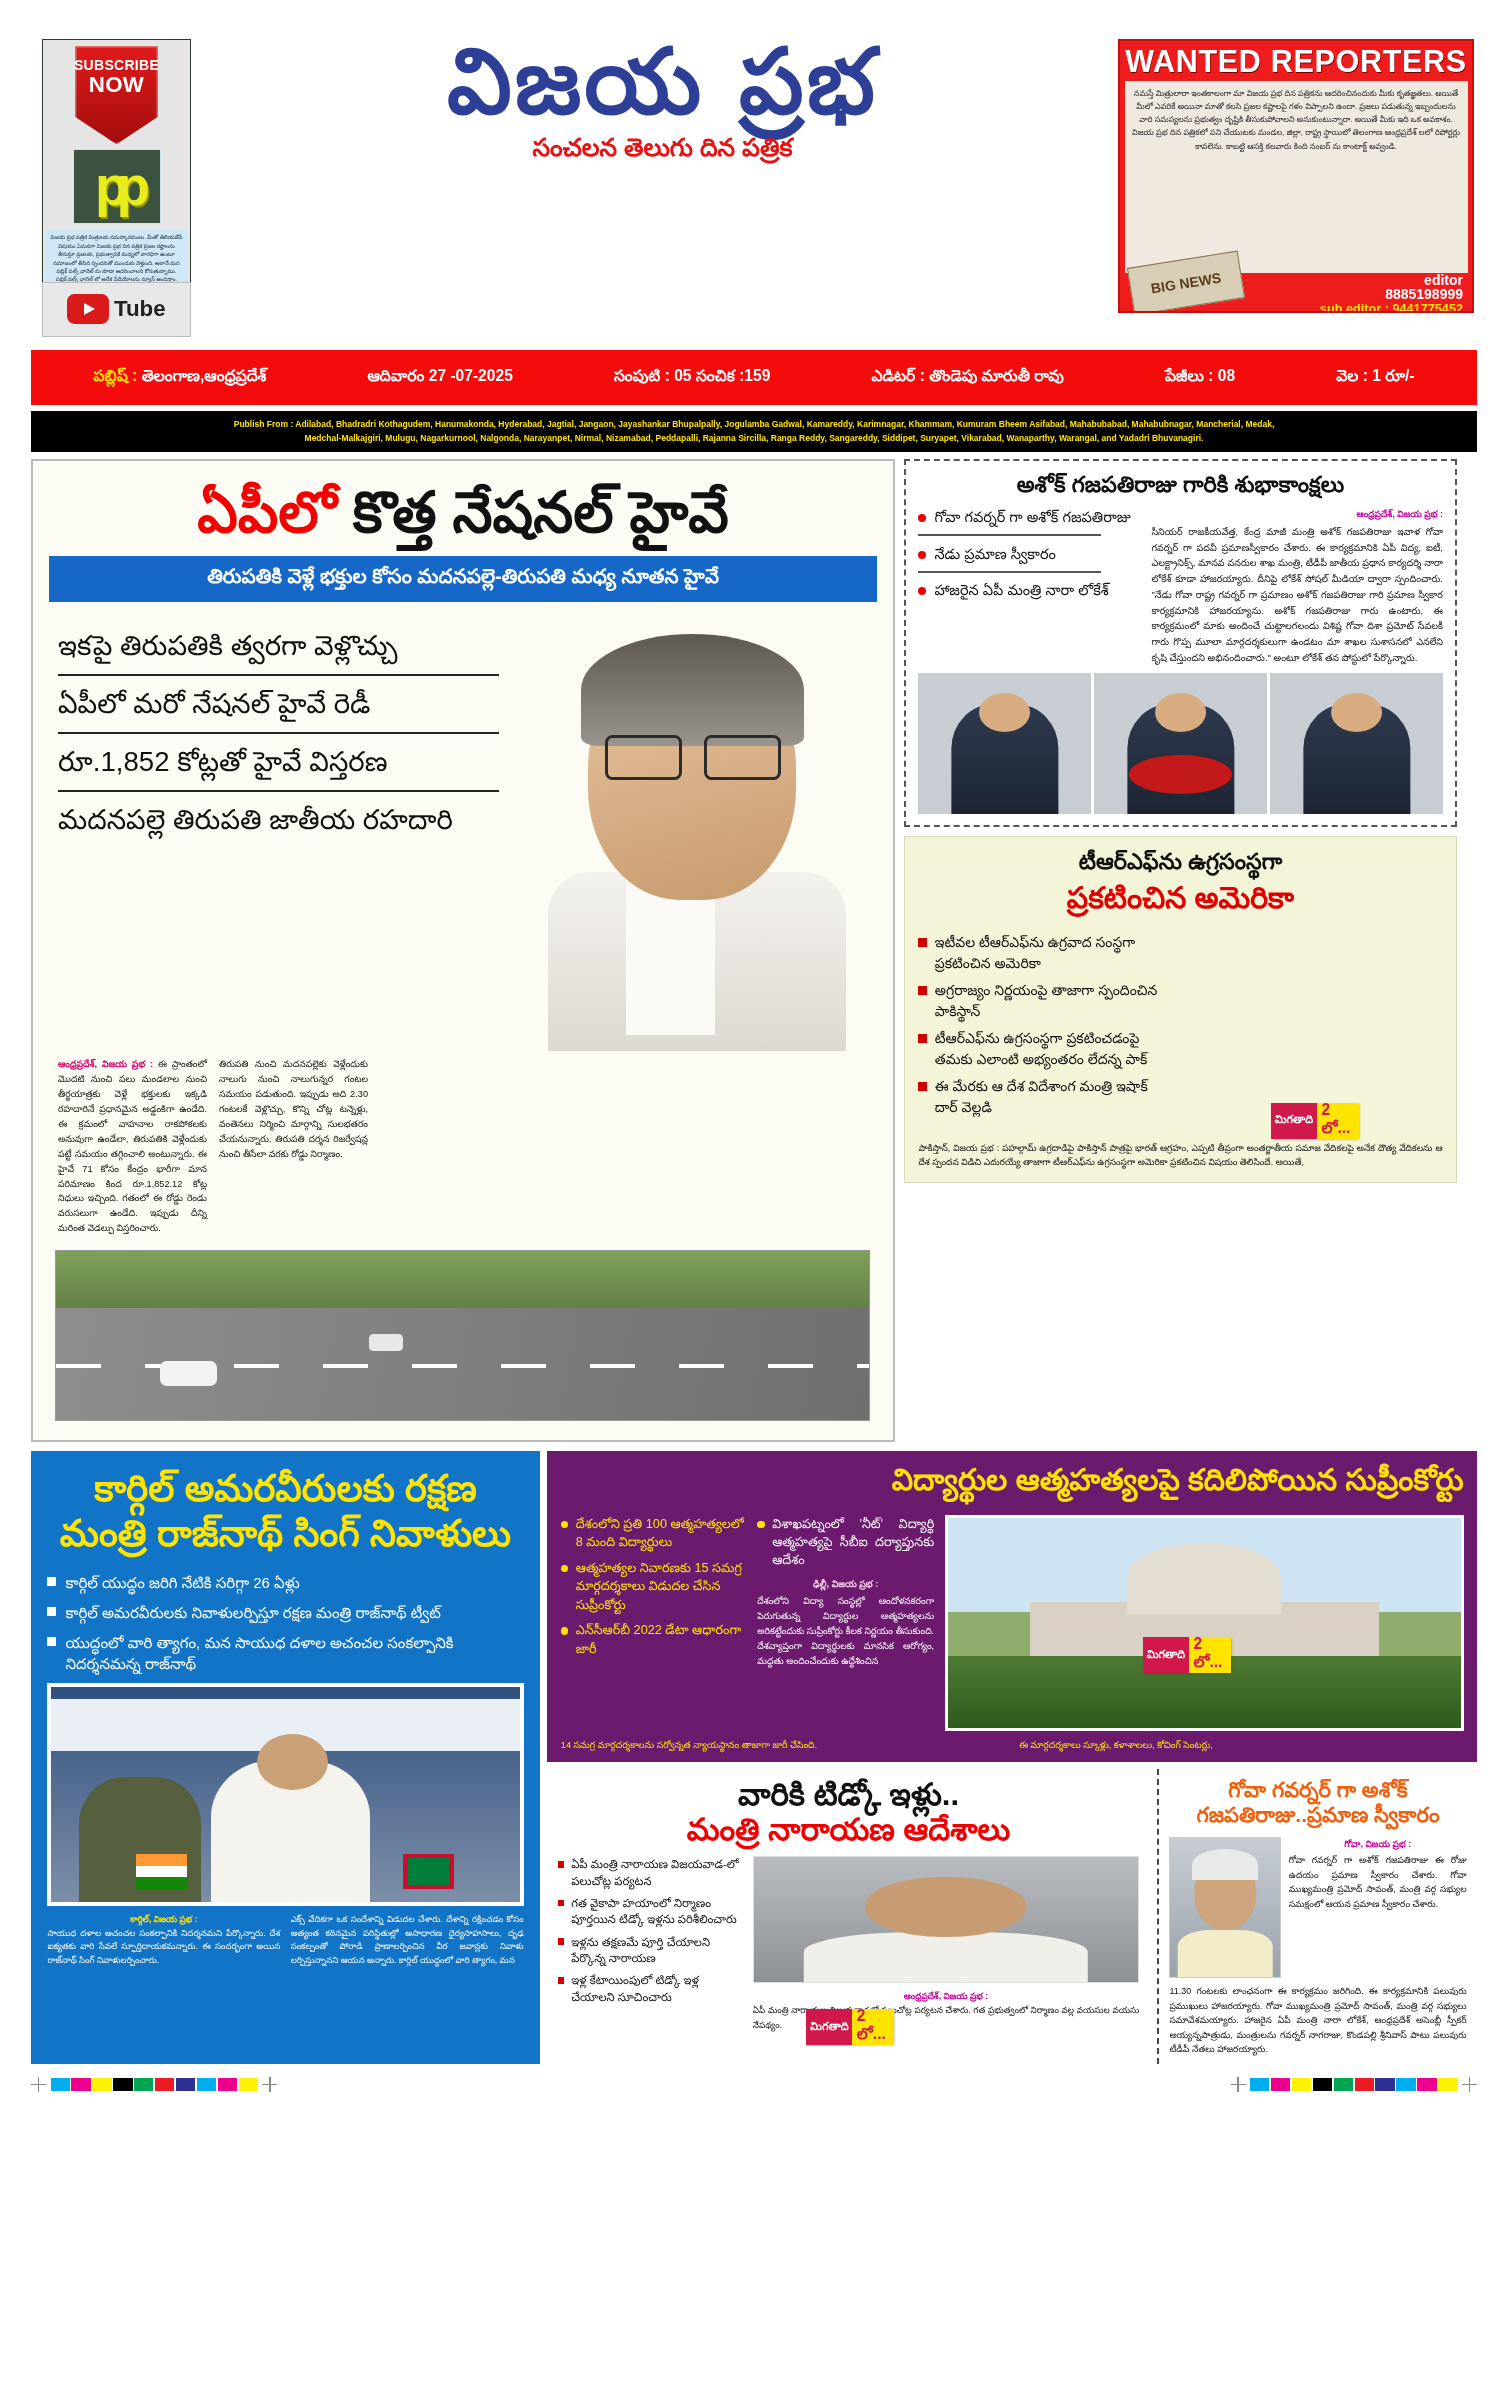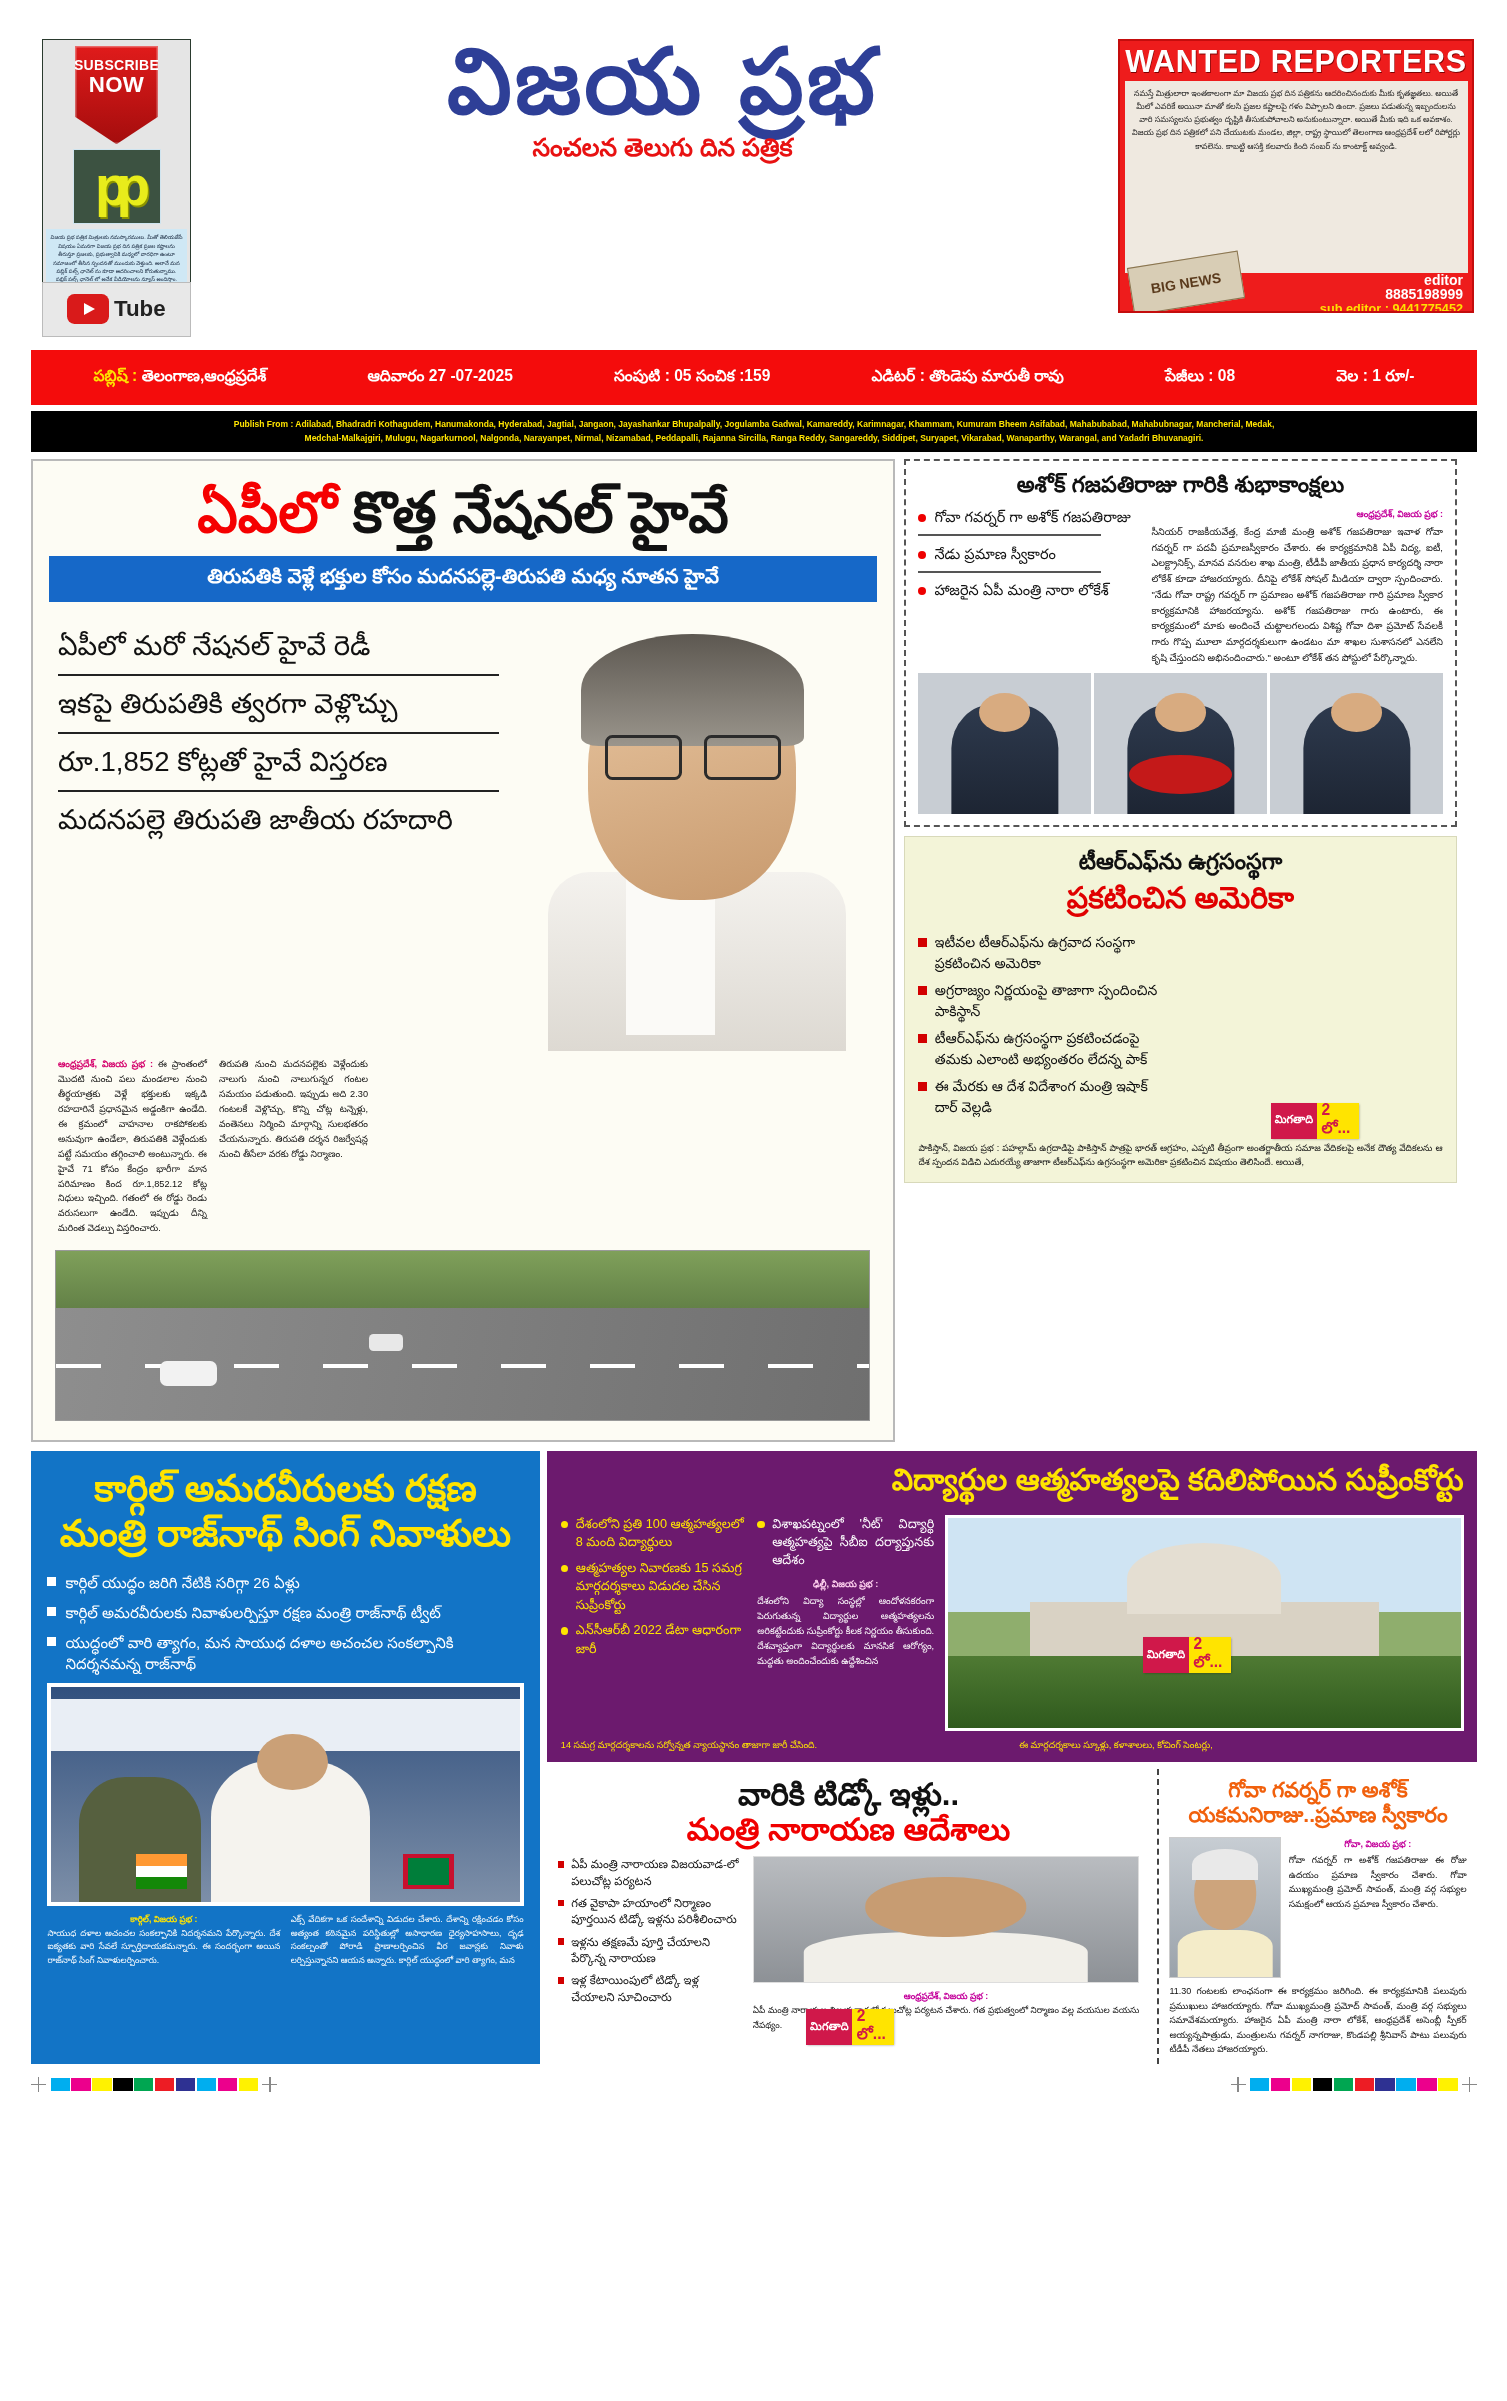--- a/index.html
+++ b/index.html
@@ -340,22 +340,22 @@
 
     <div class="col-left">
       <div class="lead">
         <h1>
           <span class="red">ఏపీలో</span>
           <span>కొత్త నేషనల్ హైవే</span>
         </h1>
         <div class="subbar">తిరుపతికి వెళ్లే భక్తుల కోసం మదనపల్లె-తిరుపతి మధ్య నూతన హైవే</div>
 
         <div class="lead-points">
+          <div>ఇకపై తిరుపతికి త్వరగా వెళ్లొచ్చు</div>
           <div>ఏపీలో మరో నేషనల్ హైవే రెడీ</div>
-          <div>ఇకపై తిరుపతికి త్వరగా వెళ్లొచ్చు</div>
           <div>రూ.1,852 కోట్లతో హైవే విస్తరణ</div>
           <div>మదనపల్లె తిరుపతి జాతీయ రహదారి</div>
         </div>
 
         <div class="badge-more">
           <div class="b1">మిగతాది</div>
           <div class="b2">2 లో...</div>
         </div>
 
         <div class="cbn-photo">
@@ -537,21 +537,21 @@
               </div>
             </div>
           </div>
           <div class="badge-more">
             <div class="b1">మిగతాది</div>
             <div class="b2">2 లో...</div>
           </div>
         </div>
 
         <div class="goa">
-          <h2>గోవా గవర్నర్ గా అశోక్ యకమనిరాజు..ప్రమాణ స్వీకారం</h2>
+          <h2>గోవా గవర్నర్ గా అశోక్ గజపతిరాజు..ప్రమాణ స్వీకారం</h2>
           <div class="goa-wrap">
             <div class="goa-photo">
               <div class="gp-body"></div>
               <div class="gp-head"></div>
               <div class="gp-hair"></div>
             </div>
             <div class="goa-art">
               <span class="dl">గోవా, విజయ ప్రభ :</span>
               <span>గోవా గవర్నర్ గా అశోక్ గజపతిరాజు ఈ రోజు ఉదయం ప్రమాణ స్వీకారం చేశారు. గోవా ముఖ్యమంత్రి ప్రమోద్ సావంత్, మంత్రి వర్గ సభ్యుల సమక్షంలో ఆయన ప్రమాణ స్వీకారం చేశారు.</span>
             </div>

